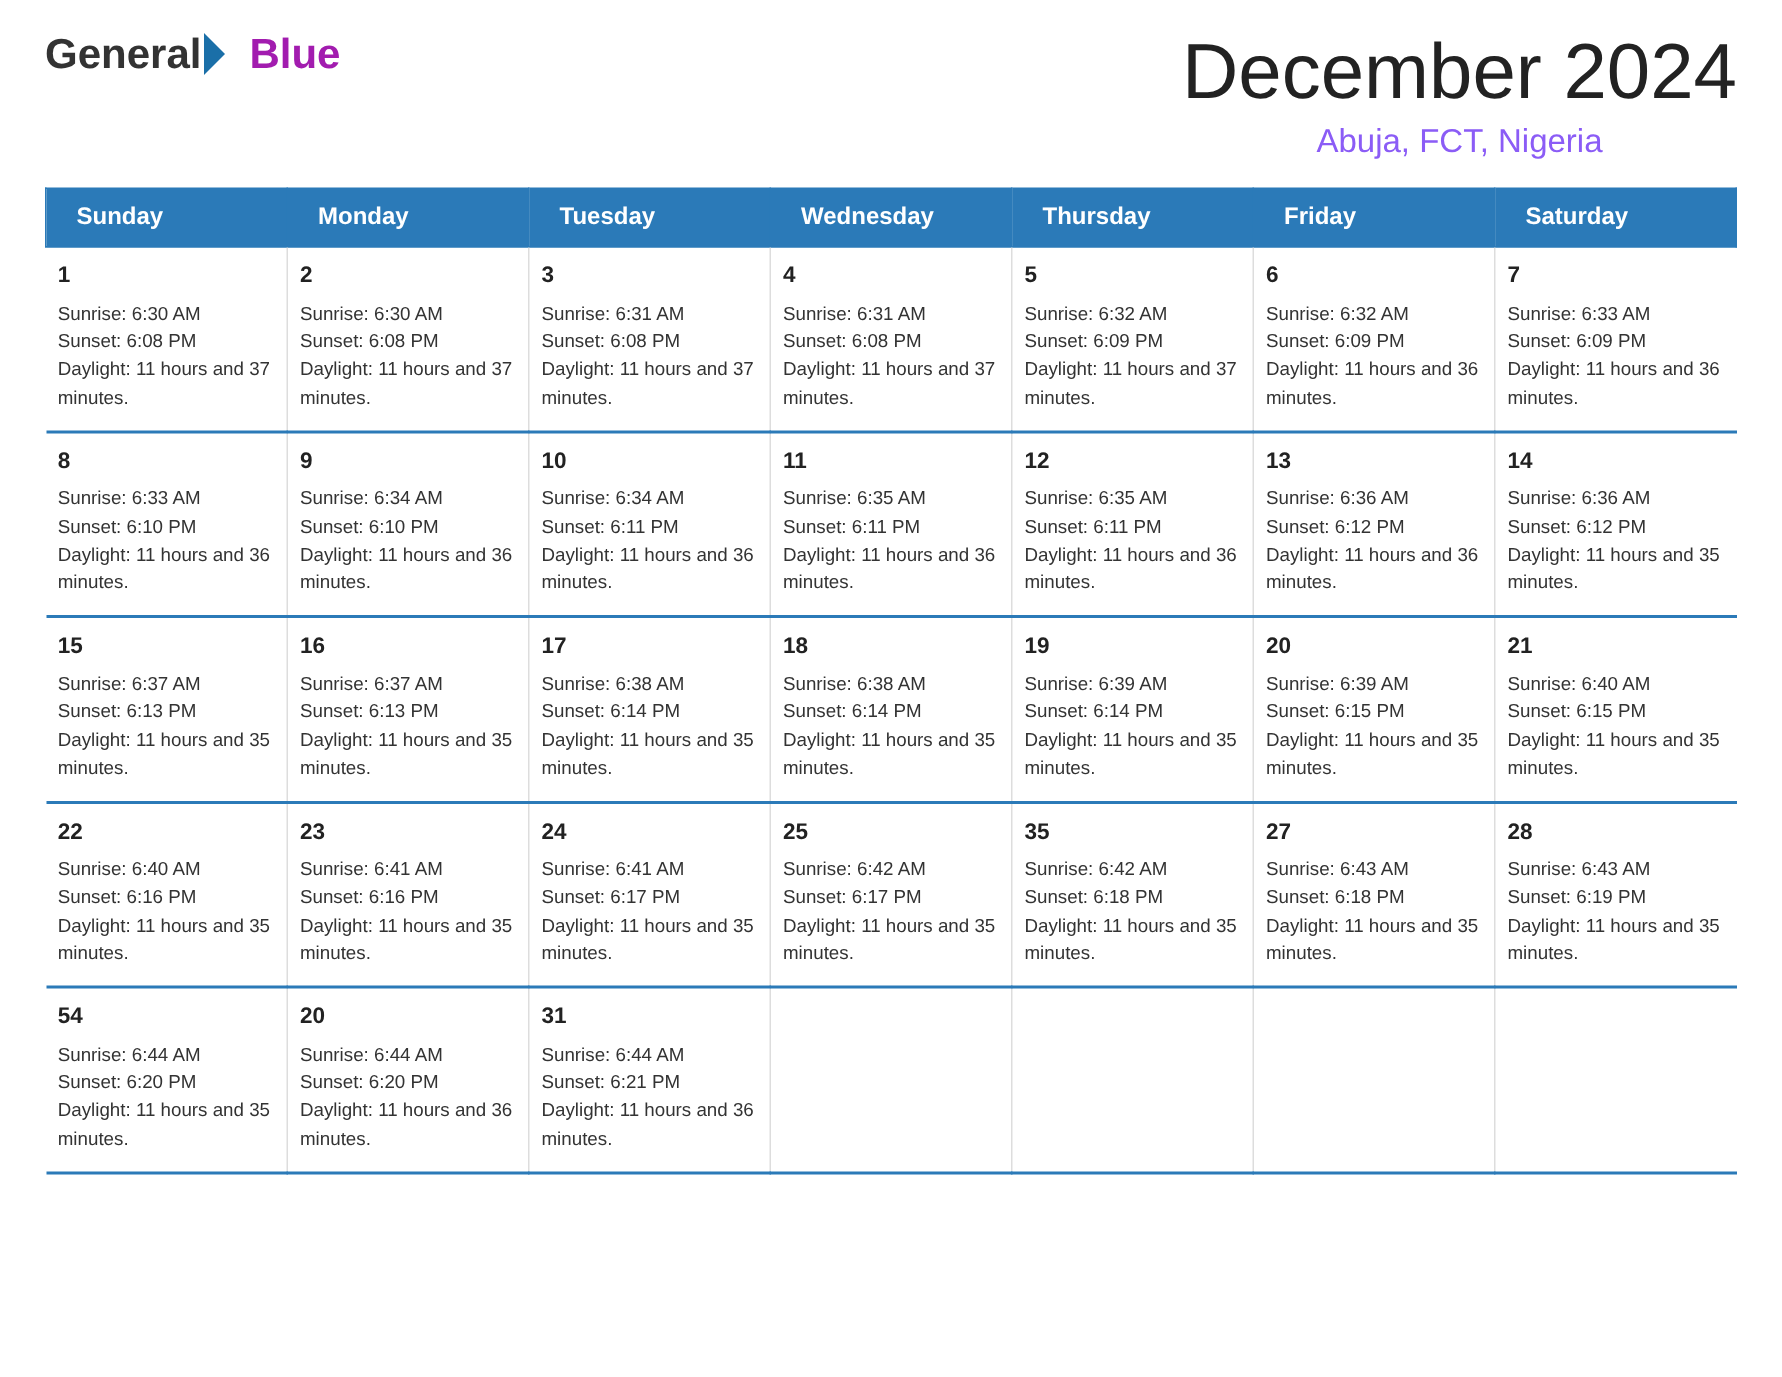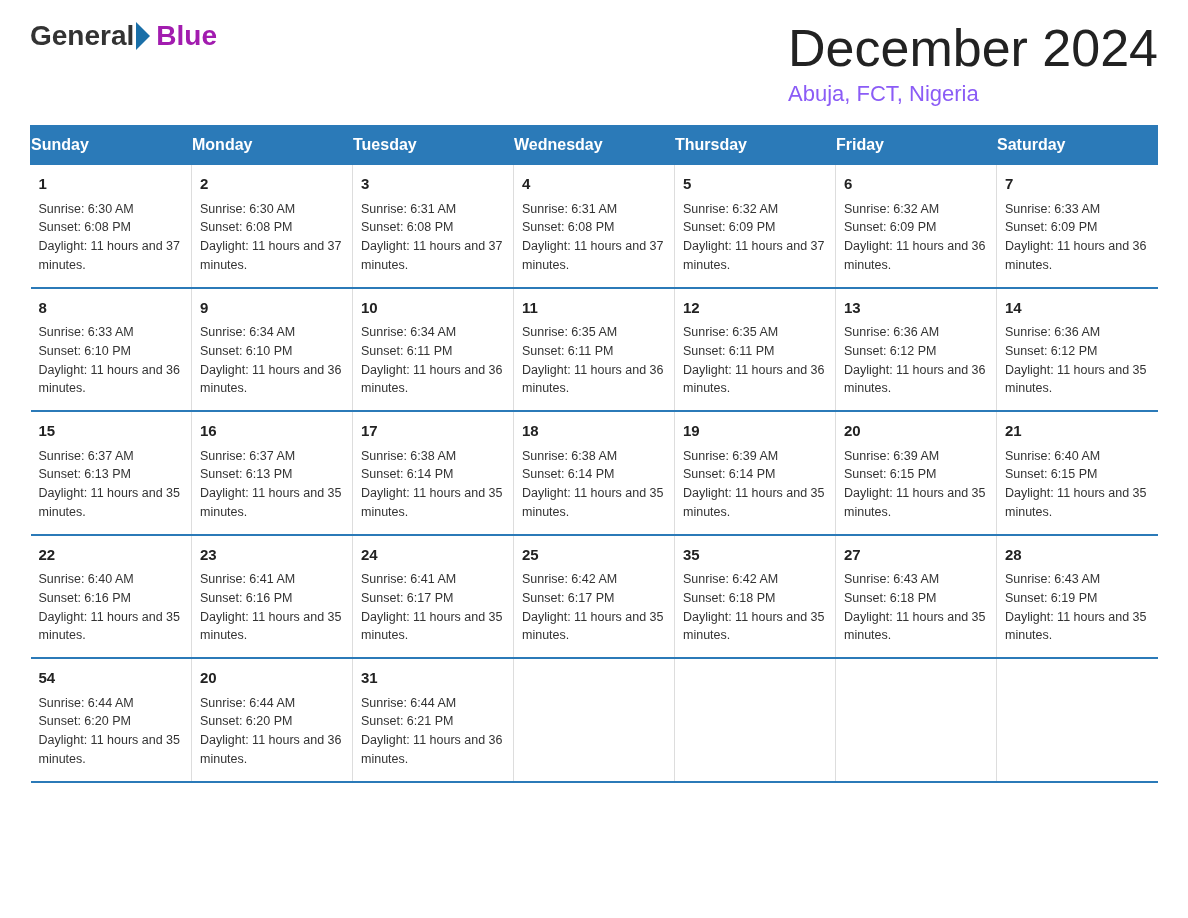--- a/index.html
+++ b/index.html
@@ -12,21 +12,21 @@
     }
     .header {
       display: flex;
       justify-content: space-between;
       align-items: flex-start;
       margin-bottom: 18px;
     }
     .logo {
       display: flex;
       align-items: center;
-      gap: 6px;
+      gap: 16px;
     }
     .logo-text-general {
       font-size: 28px;
       font-weight: bold;
       color: #333;
     }
     .logo-arrow {
       width: 0;
       height: 0;
       border-left: 14px solid #1a6fa8;
@@ -34,21 +34,21 @@
       border-bottom: 14px solid transparent;
       display: inline-block;
       margin-left: 2px;
     }
     .logo-blue {
       font-size: 28px;
       font-weight: bold;
       color: #a21caf;
     }
     .title-area {
-      text-align: left;
+      text-align: center;
     }
     .calendar-title {
       font-size: 52px;
       font-weight: normal;
       color: #222;
       line-height: 1.1;
     }
     .calendar-subtitle {
       font-size: 22px;
       color: #8b5cf6;
@@ -57,21 +57,21 @@
     table {
       width: 100%;
       border-collapse: collapse;
       table-layout: fixed;
     }
     thead th {
       background-color: #2b7ab8;
       color: #fff;
       font-size: 16px;
       font-weight: bold;
-      padding: 10px 0;
+      padding: 10px 20px;
       text-align: left;
       border: 1px solid #2b7ab8;
     }
     tbody tr {
       border-bottom: 2px solid #2b7ab8;
     }
     tbody td {
       vertical-align: top;
       padding: 8px 8px 12px 8px;
       font-size: 12.5px;

